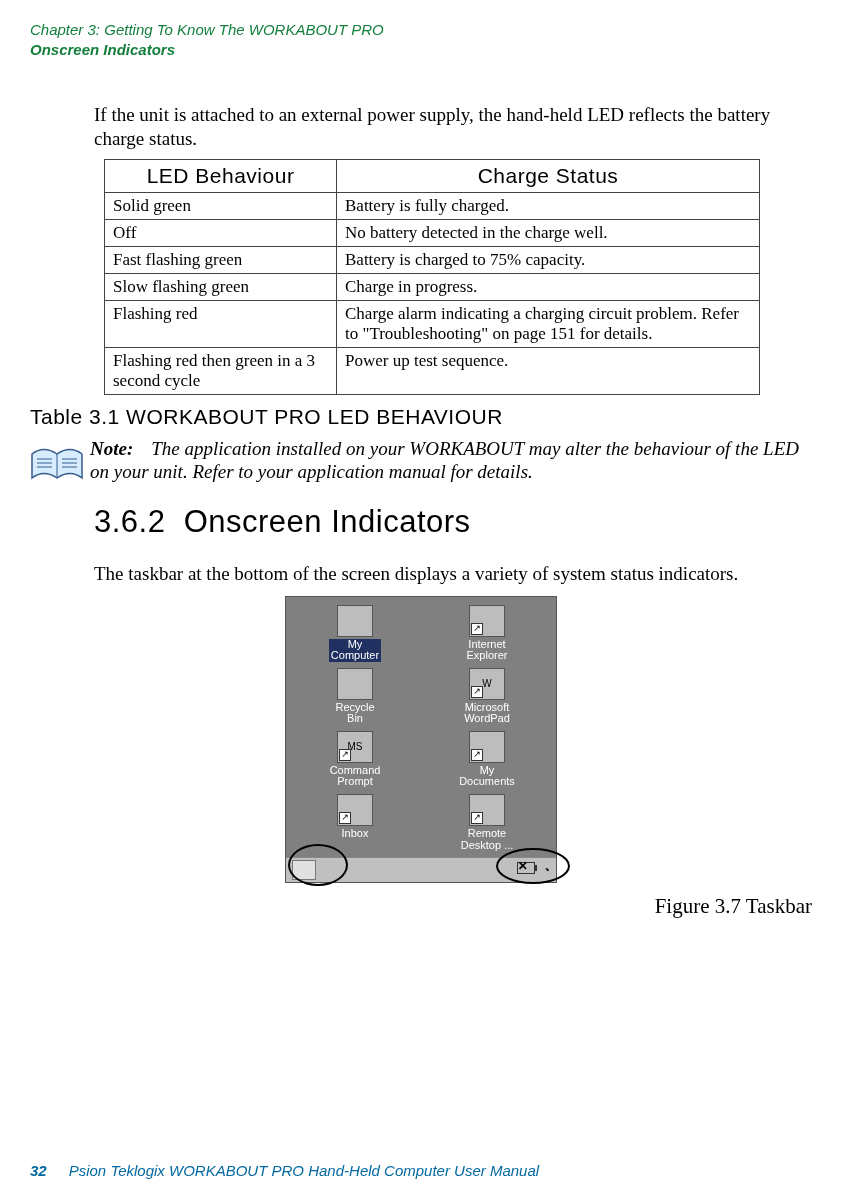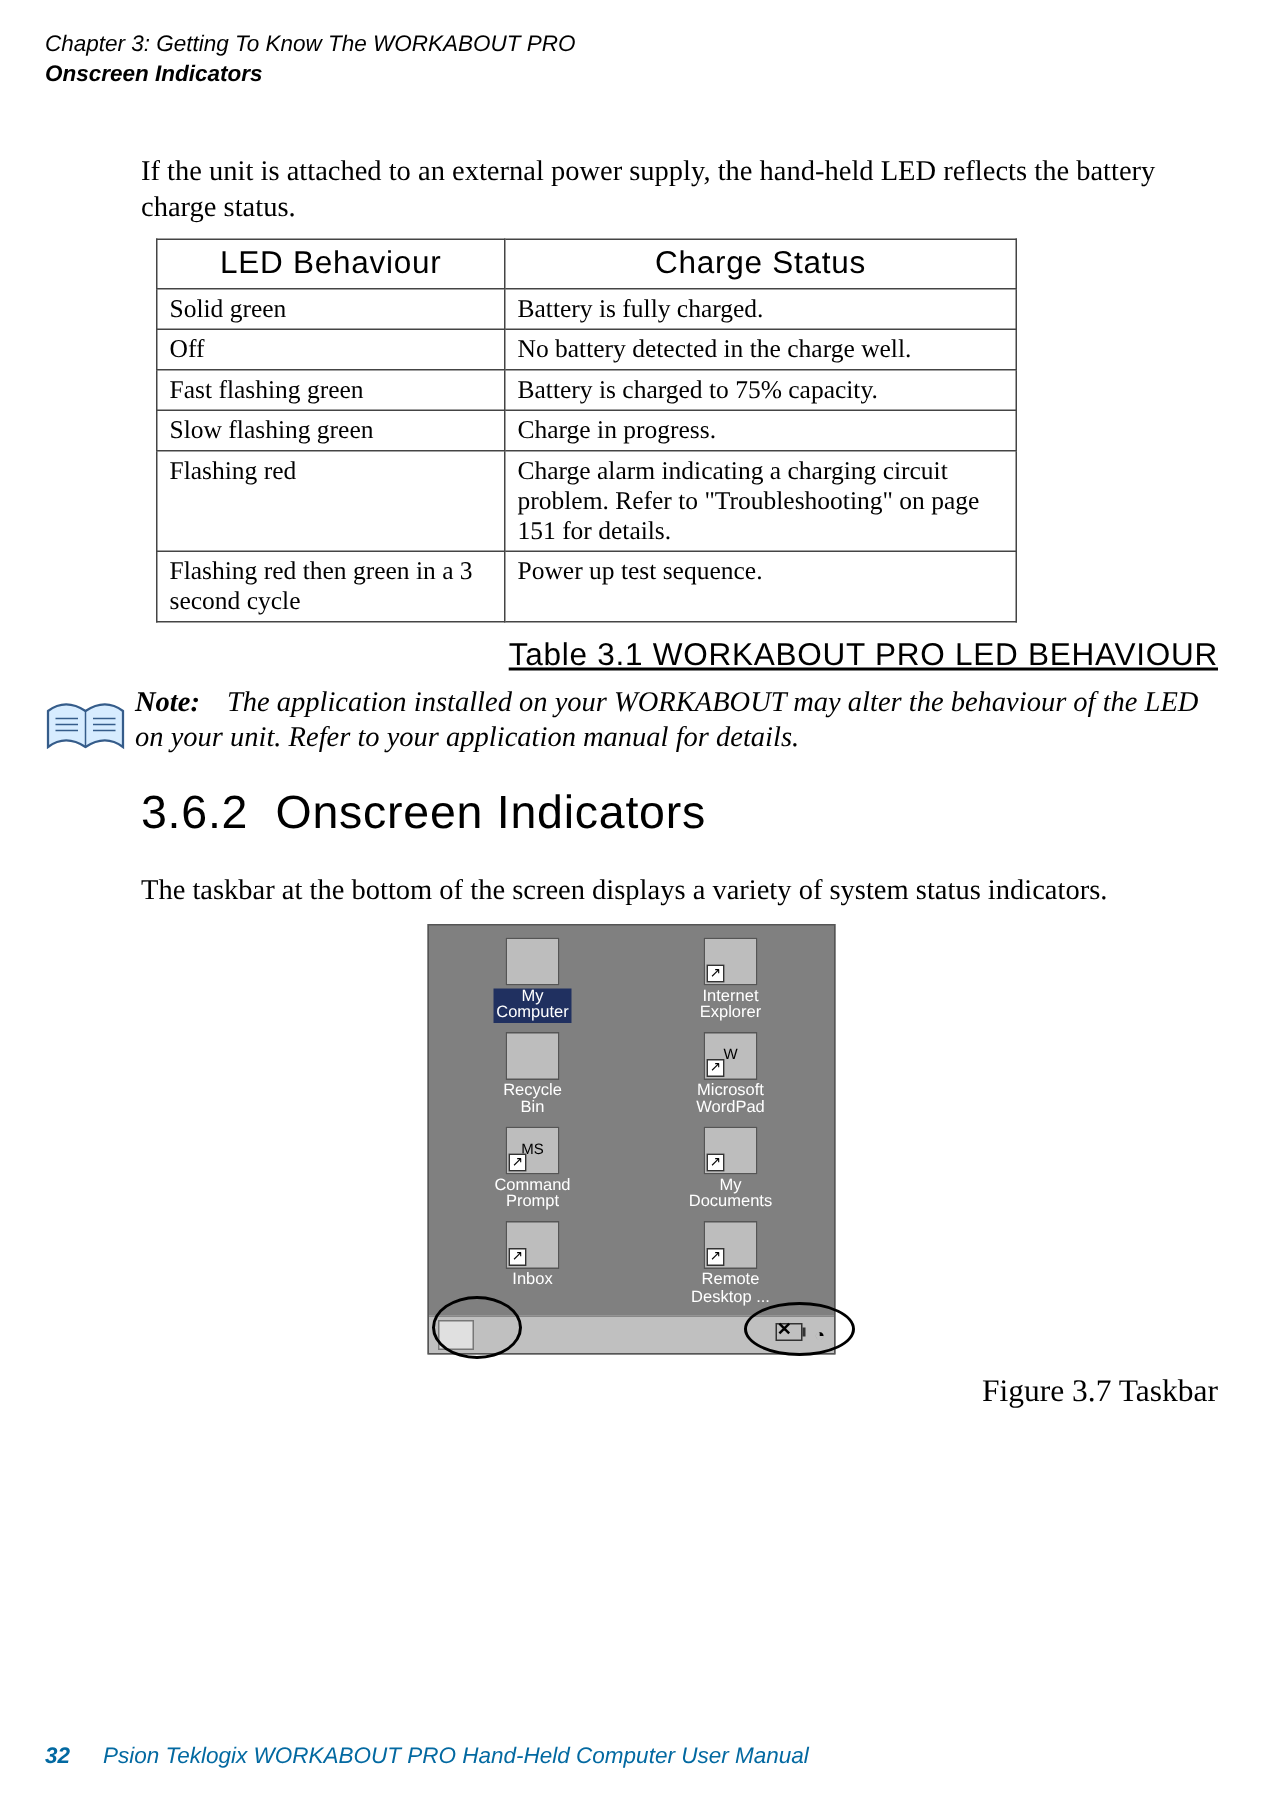--- a/index.html
+++ b/index.html
@@ -16,54 +16,53 @@
   .page {
     padding: 20px 30px 0 30px;
     box-sizing: border-box;
   }
   .running-head {
     font-style: italic;
     font-family: Arial, Helvetica, sans-serif;
     font-size: 15px;
     line-height: 1.3;
     margin-bottom: 44px;
-    color: #000000;
+    color: #15803d;
   }
   .body-text {
     font-size: 19px;
     line-height: 1.25;
     margin: 0 0 8px 64px;
   }
   table.led {
     border-collapse: collapse;
     margin: 4px 10px 6px 74px;
-    width: 574px;
+    width: 656px;
     font-size: 17px;
   }
   table.led th, table.led td {
     border: 1px solid #444;
     padding: 3px 8px;
     vertical-align: top;
   }
   table.led th {
     font-family: "Arial Narrow", Arial, sans-serif;
     font-weight: 400;
     font-size: 21px;
     text-align: center;
     letter-spacing: 0.5px;
     padding: 4px 8px;
   }
   table.led td.col1 { width: 215px; }
   .table-caption {
     font-family: "Arial Narrow", Arial, sans-serif;
     font-size: 21px;
-    text-align: right;
+    text-align: left;
     margin: 10px 0 8px 0;
     letter-spacing: 0.5px;
-    text-decoration: underline;
   }
   .note-row {
     display: flex;
     align-items: flex-end;
     margin: 2px 0 20px 0;
   }
   .note-icon {
     width: 54px;
     flex: 0 0 54px;
     margin-right: 6px;

